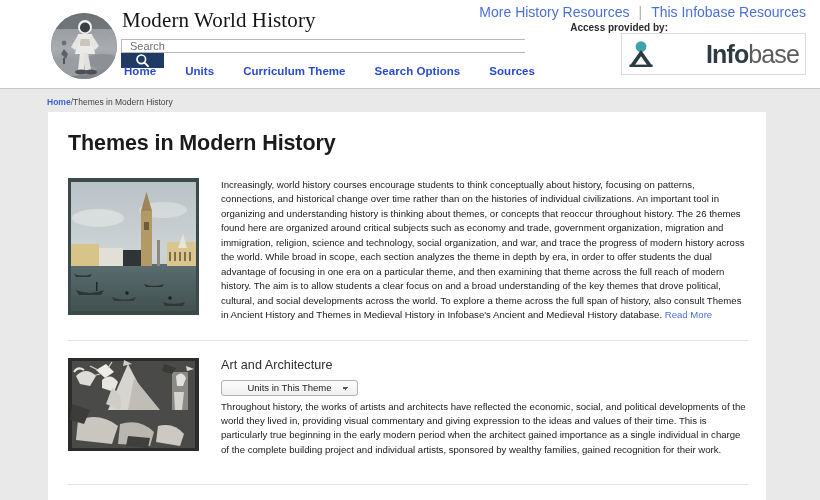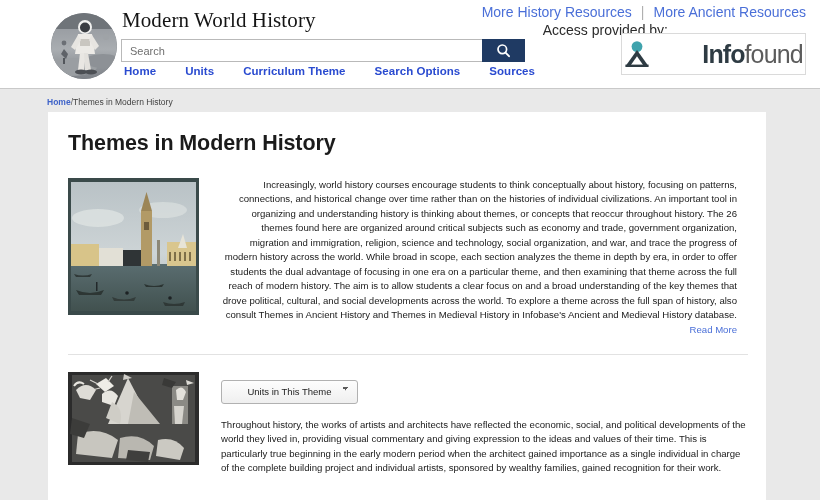--- a/index.html
+++ b/index.html
@@ -48,20 +48,21 @@
     letter-spacing: 0.1px;
     white-space: nowrap;
   }
 
   
   .search-row {
     position: absolute;
     left: 121px; top: 39px;
     width: 404px; height: 23px;
     display: flex;
+    flex-direction: column;
   }
   .search-input {
     flex: 1 1 auto;
     height: 23px;
     border: 1px solid #b9b9b9;
     border-right: none;
     background: #fff;
     font-family: "Liberation Sans", sans-serif;
     font-size: 11px;
     color: #333;
@@ -114,22 +115,22 @@
     text-decoration: none;
   }
   .top-links .divider {
     color: #b0b0b0;
     margin: 0 9px;
   }
 
   .access-label {
     position: absolute;
     right: 152px; top: 22px;
-    font-size: 14px;
-    font-weight: normal;
+    font-size: 10px;
+    font-weight: bold;
     color: #2b2b2b;
     white-space: nowrap;
   }
   .infobase-box {
     position: absolute;
     right: 14px; top: 33px;
     width: 185px; height: 42px;
     background: #ffffff;
     border: 1px solid #dadada;
     display: flex;
@@ -183,25 +184,25 @@
   .intro-thumb {
     flex: 0 0 auto;
     width: 131px; height: 137px;
     overflow: hidden;
     background: #55656f;
   }
   .intro-thumb svg { display: block; }
   .intro-text {
     flex: 1 1 auto;
     margin-left: 22px;
-    padding-right: 29px;
+    padding-right: 17px;
     font-size: 9.6px;
     line-height: 14.45px;
     color: #202020;
-    text-align: right;
+    text-align: left;
   }
   .intro-text a { color: #4a6fd8; text-decoration: none; }
 
   .hr-sep {
     height: 1px;
     background: #e2e2e2;
     margin: 17px 18px 0 20px;
   }
 
   
@@ -224,21 +225,21 @@
   .theme-name {
     margin: 0;
     font-size: 12.6px;
     font-weight: 400;
     color: #2e2e2e;
     letter-spacing: 0.05px;
   }
   .units-select {
     margin-top: 8px;
     width: 137px;
-    height: 24px;
+    height: 16px;
     font-family: "Liberation Sans", sans-serif;
     font-size: 9.5px;
     color: #1d1d1d;
     text-align: center;
     background: linear-gradient(#fdfdfd, #efefef);
     border: 1px solid #b1b1b1;
     border-radius: 3px;
     padding: 0 4px;
     -webkit-appearance: none;
     appearance: none;
@@ -249,21 +250,21 @@
     background-position:
       calc(100% - 12px) 6.5px,
       calc(100% - 8.5px) 6.5px,
       0 0;
     background-size: 3.5px 3.5px, 3.5px 3.5px, 100% 100%;
     background-repeat: no-repeat;
     cursor: pointer;
     outline: none;
   }
   .theme-desc {
-    margin-top: 14px;
+    margin-top: 4px;
     font-size: 9.6px;
     line-height: 14.4px;
     color: #202020;
   }
 </style>
 </head>
 <body>
 
 <div id="page">
 
@@ -322,33 +323,33 @@
       <a href="#">Home</a>
       <a href="#">Units</a>
       <a href="#">Curriculum Theme</a>
       <a href="#">Search Options</a>
       <a href="#">Sources</a>
     </nav>
 
     <div class="top-links">
       <a href="#">More History Resources</a>
       <span class="divider">|</span>
-      <a href="#">More Ancient Resources</a>
+      <a href="#">This Infobase Resources</a>
     </div>
 
     <div class="access-label">Access provided by:</div>
 
     <div class="infobase-box">
       <svg class="infobase-mark" width="26" height="28" viewBox="0 0 26 28">
         <circle cx="13" cy="6.6" r="5.4" fill="#3fa3ad"></circle>
         <path d="M2 25.5 L13 10 L24 25.5 Z" fill="#2e3b43"></path>
         <path d="M6.6 25.5 L13 16.3 L19.4 25.5 Z" fill="#ffffff"></path>
         <rect x="1.4" y="24.6" width="23.2" height="2.4" fill="#2e3b43"></rect>
       </svg>
-      <span class="infobase-word"><span class="b1">Info</span><span class="b2">found</span></span>
+      <span class="infobase-word"><span class="b1">Info</span><span class="b2">base</span></span>
     </div>
   </div>
 
   <div class="breadcrumb">
     <a href="#">Home</a><span class="sep">/</span><span>Themes in Modern History</span>
   </div>
 
   <div class="content-card">
 
     <h1 class="page-title">Themes in Modern History</h1>
@@ -445,20 +446,21 @@
 
           <path d="M4 46 l18 6 l-6 14 l-14 -4 z" fill="#3c3c3a"></path>
           <path d="M60 78 l22 2 l-2 10 l-22 -2 z" fill="#3f3f3d"></path>
           <path d="M96 6 l12 4 l-4 6 l-10 -3 z" fill="#393937"></path>
 
           <path d="M118 8 l8 3 l-7 2 z" fill="#dcdad4"></path>
           <path d="M56 2 l8 4 l-9 2 z" fill="#cfcdc7"></path>
         </svg>
       </div>
       <div class="theme-body">
+        <h2 class="theme-name">Art and Architecture</h2>
         <select class="units-select">
           <option>Units in This Theme</option>
         </select>
         <p class="theme-desc">Throughout history, the works of artists and architects have reflected the economic, social, and political developments of the world they lived in, providing visual commentary and giving expression to the ideas and values of their time. This is particularly true beginning in the early modern period when the architect gained importance as a single individual in charge of the complete building project and individual artists, sponsored by wealthy families, gained recognition for their work.</p>
       </div>
     </div>
 
     <div class="hr-sep"></div>
 
     <div class="theme-row">

